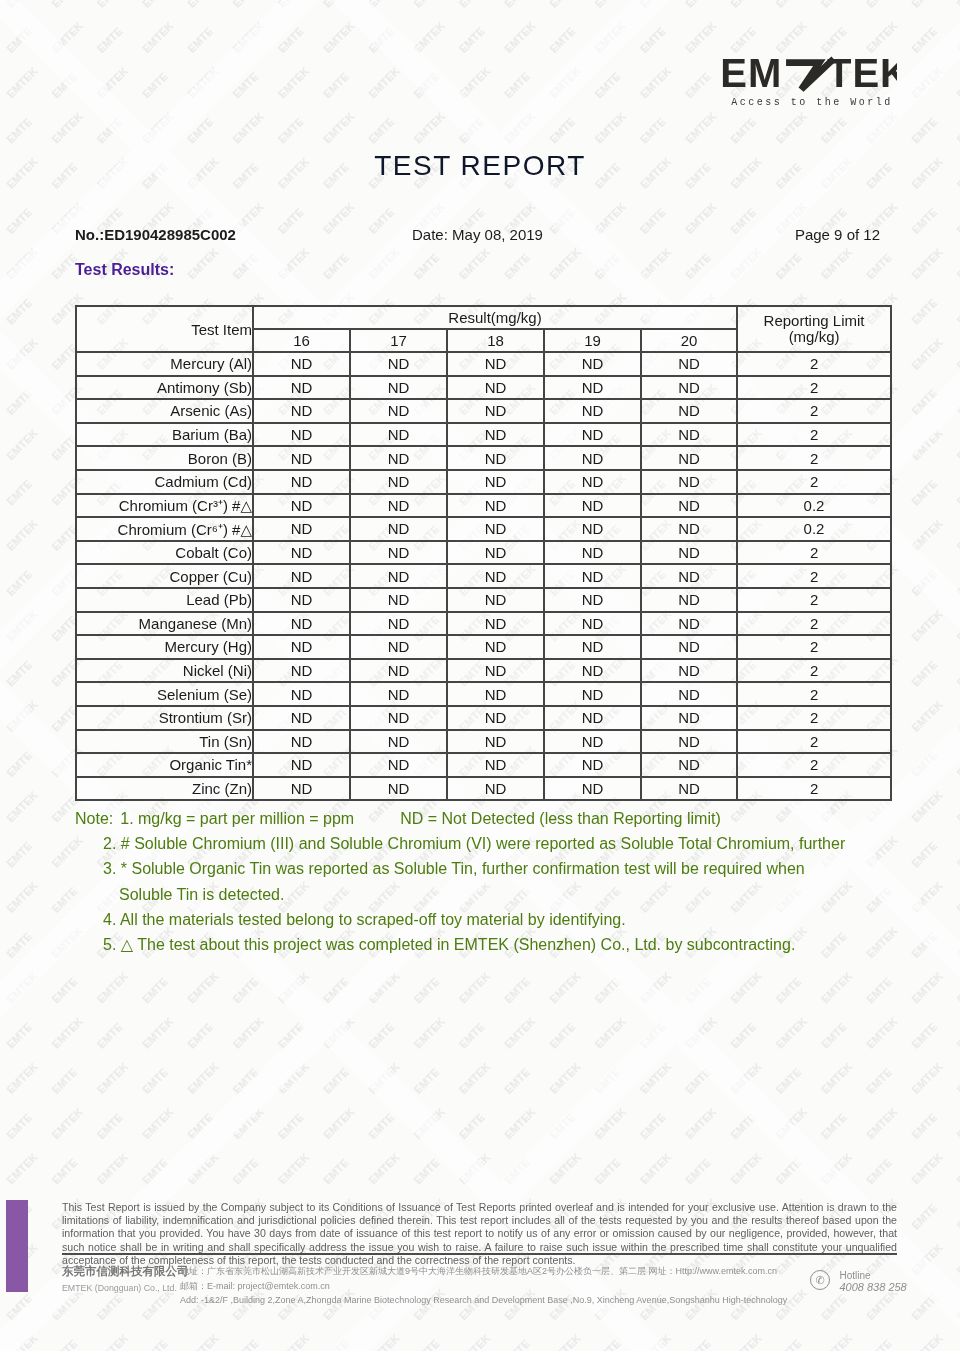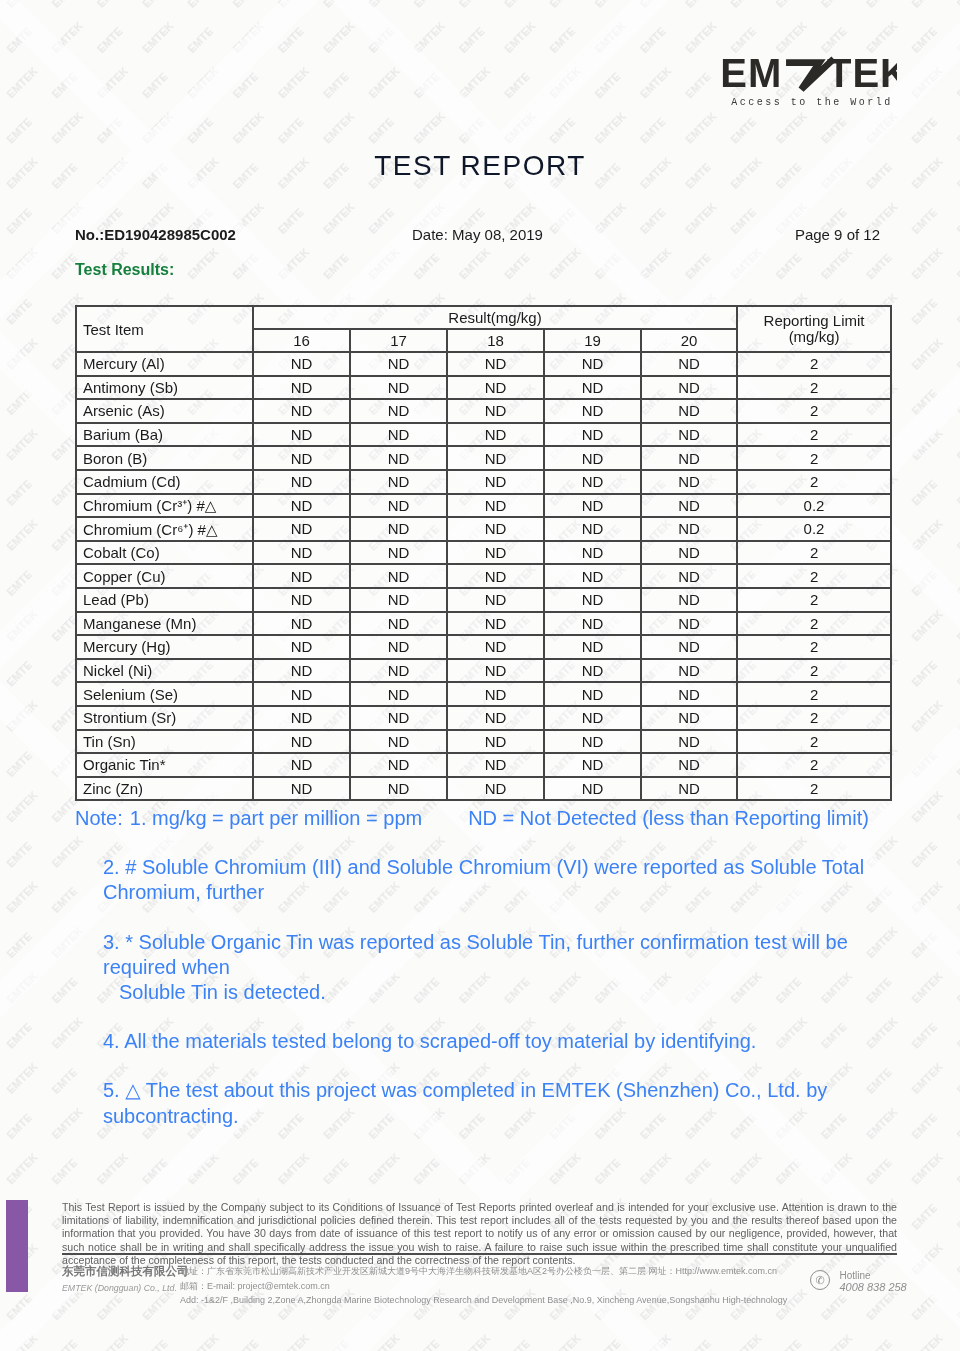--- a/index.html
+++ b/index.html
@@ -12,48 +12,48 @@
   .logo { position:absolute; left:705px; top:55px; width:190px; text-align:center;margin-left:12px; }
   .logo svg { display:block; }
   .tagline { margin-top:2px; font-family:Liberation Mono, monospace; font-size:10px; letter-spacing:2.5px; color:#3a3a38; white-space:nowrap; }
 
   
   .report-title { position:absolute; top:150px; left:0; width:100%; text-align:center; font-size:28px; letter-spacing:1.5px; color:#0f172a; }
   .meta-row { position:absolute; top:226px; left:75px; width:805px; font-size:15px; color:#1c1c1c; }
   .meta-no { position:absolute; left:0; top:0;font-weight:bold; }
   .meta-date { position:absolute; left:0; width:100%; text-align:center; top:0; }
   .meta-page { position:absolute; right:0; top:0; }
-  .section-heading { position:absolute; top:261px; left:75px; font-size:16px; font-weight:bold; color:#15803d; }
+  .section-heading { position:absolute; top:261px; left:75px; font-size:16px; font-weight:bold; color:#4c1d95; }
 
   
   table.results { position:absolute; left:75px; top:305px; width:815px; border-collapse:collapse; table-layout:fixed; background:rgba(255,255,255,0.25); }
   table.results th, table.results td { border:2px solid #454545; font-size:15px; color:#1b1b1b; font-weight:normal; padding:0; }
-  table.results .c-item { text-align:left; padding-left:6px; }
+  table.results .c-item { text-align:right; padding-left:6px; }
   table.results .c-val { text-align:center; }
   table.results thead th { height:23px; }
   table.results tbody td { height:23.6px; }
   .rl { line-height:16px; }
 
   
-  .notes { position:absolute; left:75px; top:806px; width:812px; font-size:20px; color:#3b82f6; }
+  .notes { position:absolute; left:75px; top:806px; width:812px; font-size:16px; color:#4d7c0f; }
   .note-line { line-height:25.2px; }
-  .note-line.item { padding-left:28px;margin-top:24px; }
+  .note-line.item { padding-left:28px; }
   .note-line.cont { padding-left:44px; }
   .note-line.first { padding-left:0; }
   .note-label { margin-right:7px; }
   .note-gap { margin-left:46px; }
 
   
   .accent-bar { position:absolute; left:6px; top:1200px; width:22px; height:92px; }
   .disclaimer { position:absolute; left:62px; top:1201px; width:835px; font-size:10.6px; line-height:13.2px; color:#606060; text-align:justify; }
   .footer-rule { position:absolute; left:62px; top:1253px; width:835px; height:2px; background:#4c4c4c; }
   .footer-info { position:absolute; left:62px; top:1262px; width:835px; color:#8b8b8b; }
   .company { position:absolute; left:0; top:2px; width:118px; }
   .company-cn { font-size:11.5px; font-weight:bold; color:#767676; white-space:nowrap; }
-  .company-en { font-size:8.8px; margin-top:4px; color:#9a9a9a; white-space:nowrap;font-style:italic; }
+  .company-en { font-size:8.8px; margin-top:4px; color:#9a9a9a; white-space:nowrap; }
   .addr { position:absolute; left:118px; top:2px; width:630px; font-size:9px; line-height:14.5px; color:#8f8f8f; }
   .addr div { white-space:nowrap; overflow:hidden; }
   .hotline { position:absolute; left:748px; top:8px; width:150px; }
   .phone-badge { display:inline-block; width:20px; height:20px; border:1.6px solid #8f8f8f; border-radius:50%; text-align:center; line-height:18px; font-size:11px; color:#8f8f8f; vertical-align:top; margin-right:5px; }
   .hotline-text { display:inline-block; vertical-align:top; }
   .hotline-label { font-size:10px; color:#8f8f8f; }
   .hotline-number { font-size:11px; font-style:italic; color:#8f8f8f; }
 </style>
 </head>
 <body>

